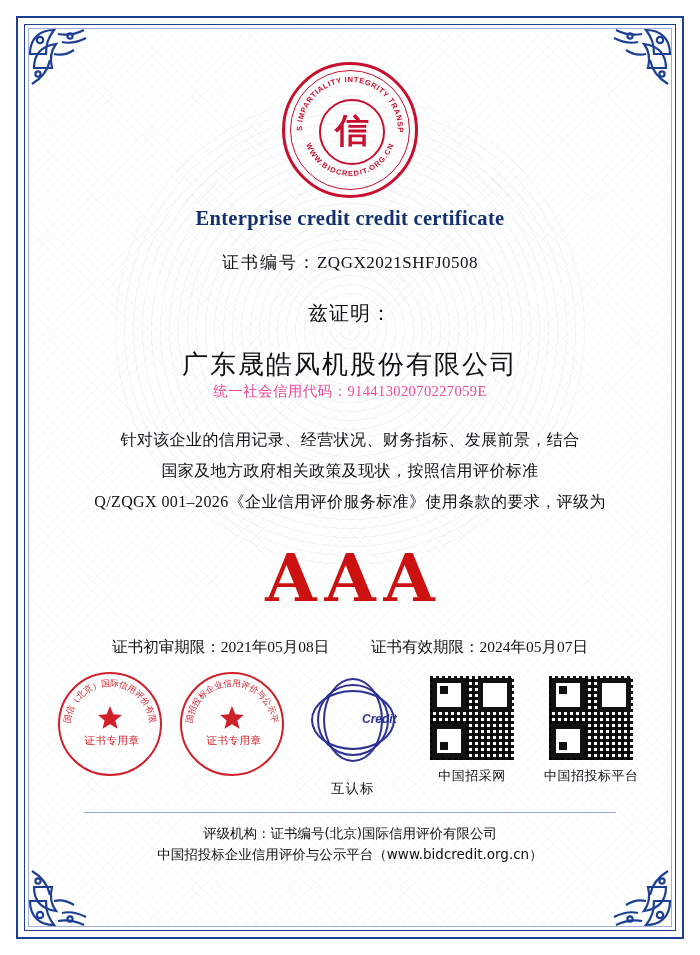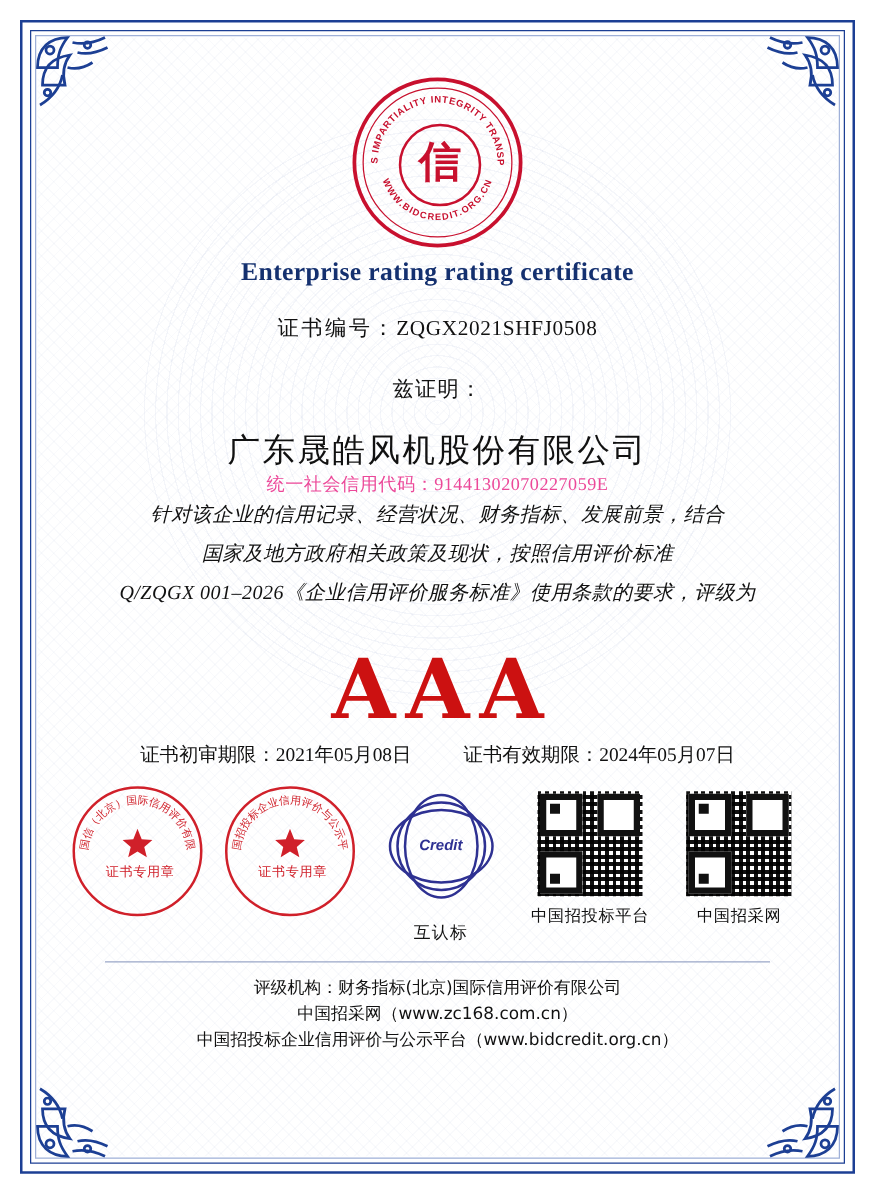--- a/index.html
+++ b/index.html
@@ -165,21 +165,21 @@
   .cert-no {
     margin-top: 21px;
     font-size: 17px;
     color: #111111;
     letter-spacing: 0.5px;
   }
   .cert-no .label { letter-spacing: 2px; }
 
   .hereby {
     margin-top: 26px;
-    font-size: 17px;
+    font-size: 20px;
     color: #111111;
     letter-spacing: 1px;
     font-family: Liberation Serif, serif;
   }
 
   .company {
     margin-top: 20px;
     font-family: "DejaVu Serif", serif;
     font-size: 26px;
     font-weight: normal;
@@ -188,41 +188,41 @@
   }
 
   .uscc {
     margin-top: 0;
     font-size: 14.5px;
     color: #ec4899;
     letter-spacing: 0.4px;
   }
 
   .body-text {
-    margin-top: 0;
+    margin-top: 23px;
     font-size: 16px;
     line-height: 31px;
     color: #111111;
     letter-spacing: 0.4px;
-    font-style: italic;
   }
   .body-text div { white-space: nowrap; }
 
   .grade {
     margin-top: 18px;
     font-family: "DejaVu Serif", serif;
     font-size: 66px;
     font-weight: bold;
     color: #cc1111;
     letter-spacing: 8px;
     text-indent: 8px;
     line-height: 86px;
   }
 
   .dates {
+    margin-top: 16px;
     font-size: 15.5px;
     color: #111111;
   }
   .dates .gap { display: inline-block; width: 34px; }
 
   
   .marks-row {
     margin-top: 14px;
     display: flex;
     align-items: flex-start;
@@ -265,20 +265,21 @@
     fill: #d0202a;
     font-family: "DejaVu Sans", sans-serif;
     font-size: 8.6px;
   }
 
   .credit-mark {
     width: 88px;
     height: 88px;
     margin: 4px auto 0;
     position: relative;
+    text-align: right;
   }
   .credit-mark .ellipse-a,
   .credit-mark .ellipse-b,
   .credit-mark .ellipse-c {
     position: absolute;
     border: 2px solid #2e3192;
     border-radius: 50%;
   }
   .credit-mark .ellipse-a { inset: 2px 14px; }
   .credit-mark .ellipse-b { inset: 14px 2px; }
@@ -447,21 +448,21 @@
             <textPath href="#arcTop" startOffset="50%" text-anchor="middle">FAIRNESS IMPARTIALITY INTEGRITY TRANSPARENCY</textPath>
           </text>
           <text font-size="7.4" letter-spacing="1.1">
             <textPath href="#arcBottom" startOffset="50%" text-anchor="middle">WWW.BIDCREDIT.ORG.CN</textPath>
           </text>
         </svg>
       </div>
       <div class="core">信</div>
     </div>
 
-    <div class="title-en">Enterprise rating rating certificate</div>
+    <div class="title-en">Enterprise credit credit certificate</div>
 
     <div class="cert-no">
       <span class="label">证书编号：</span><span>ZQGX2021SHFJ0508</span>
     </div>
 
     <div class="hereby">兹证明：</div>
 
     <div class="company">广东晟皓风机股份有限公司</div>
 
     <div class="uscc">
@@ -536,37 +537,36 @@
         <div class="mark-caption">互认标</div>
       </div>
 
       <div class="mark">
         <div class="qr">
           <div class="eye3"></div>
           <div class="eyedot d1"></div>
           <div class="eyedot d2"></div>
           <div class="eyedot d3"></div>
         </div>
-        <div class="qr-caption">中国招投标平台</div>
+        <div class="qr-caption">中国招采网</div>
       </div>
 
       <div class="mark">
         <div class="qr">
           <div class="eye3"></div>
           <div class="eyedot d1"></div>
           <div class="eyedot d2"></div>
           <div class="eyedot d3"></div>
         </div>
-        <div class="qr-caption">中国招采网</div>
+        <div class="qr-caption">中国招投标平台</div>
       </div>
 
     </div>
 
     <div class="divider"></div>
 
     <div class="footer">
-      <div>评级机构：财务指标(北京)国际信用评价有限公司</div>
-      <div>中国招采网（www.zc168.com.cn）</div>
+      <div>评级机构：证书编号(北京)国际信用评价有限公司</div>
       <div>中国招投标企业信用评价与公示平台（www.bidcredit.org.cn）</div>
     </div>
 
   </div>
 </div>
 
 </body></html>

